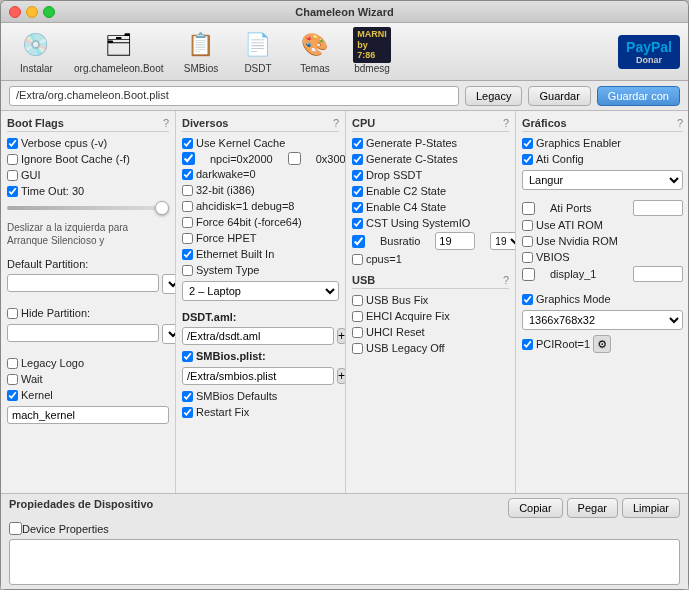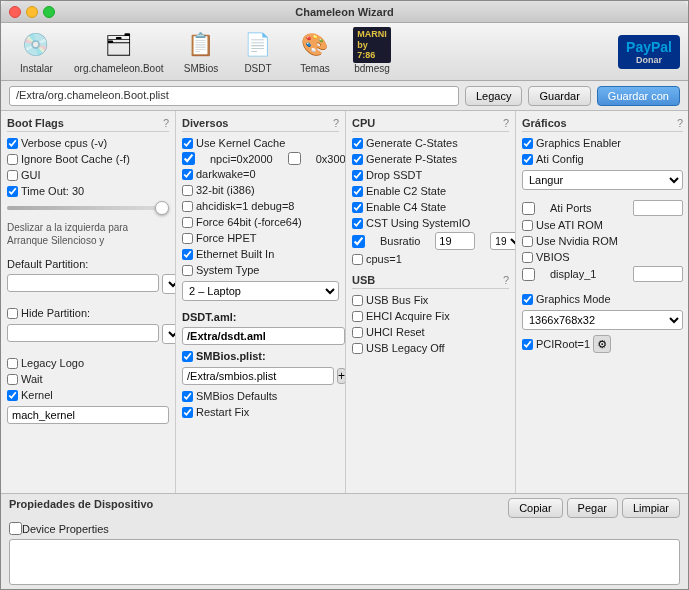--- a/index.html
+++ b/index.html
@@ -8,21 +8,21 @@
       font-size: 11px;
       background: #c8c8c8;
       width: 689px;
       height: 590px;
       overflow: hidden;
     }
     .window {
       width: 689px;
       height: 590px;
       background: #ececec;
-      border-radius: 0;
+      border-radius: 6px;
       border: 1px solid #888;
       display: flex;
       flex-direction: column;
       box-shadow: 0 4px 20px rgba(0,0,0,0.4);
     }
     .title-bar {
       background: linear-gradient(to bottom, #e0e0e0, #c8c8c8);
       height: 22px;
       border-radius: 6px 6px 0 0;
       display: flex;
@@ -508,21 +508,21 @@
         <input type="checkbox" style="">
         <span class="check-label">System Type</span>
       </div>
       <select class="dropdown">
         <option>2 – Laptop</option>
       </select>
 
       <div class="separator"></div>
       <div style="font-size:11px; color:#222; font-weight:bold; margin:2px 0;">DSDT.aml:</div>
       <div class="add-row">
-        <input type="text" class="text-field" style="flex: 1 1 0%; width: auto; font-weight: bold;" value="/Extra/dsdt.aml">
+        <input type="text" class="text-field" style="flex: 1 1 0%; width: auto;" value="/Extra/dsdt.aml">
         <div class="add-btn">+</div>
       </div>
 
       <div class="check-row">
         <input type="checkbox" checked="" style="">
         <span class="check-label" style="font-weight:bold;">SMBios.plist:</span>
       </div>
       <div class="add-row">
         <input type="text" class="text-field" style="flex: 1 1 0%; width: auto;" value="/Extra/smbios.plist">
         <div class="add-btn">+</div>
@@ -539,25 +539,25 @@
     </div>
 
     <div class="column col3">
       <div class="section-header">
         <span class="section-title">CPU</span>
         <span class="section-help">?</span>
       </div>
 
       <div class="check-row">
         <input type="checkbox" checked="" style="">
+        <span class="check-label">Generate P-States</span>
+      </div>
+      <div class="check-row">
+        <input type="checkbox" checked="" style="">
         <span class="check-label">Generate C-States</span>
-      </div>
-      <div class="check-row">
-        <input type="checkbox" checked="" style="">
-        <span class="check-label">Generate P-States</span>
       </div>
       <div class="check-row">
         <input type="checkbox" checked="" style="">
         <span class="check-label">Drop SSDT</span>
       </div>
       <div class="check-row">
         <input type="checkbox" checked="" style="">
         <span class="check-label">Enable C2 State</span>
       </div>
       <div class="check-row">

